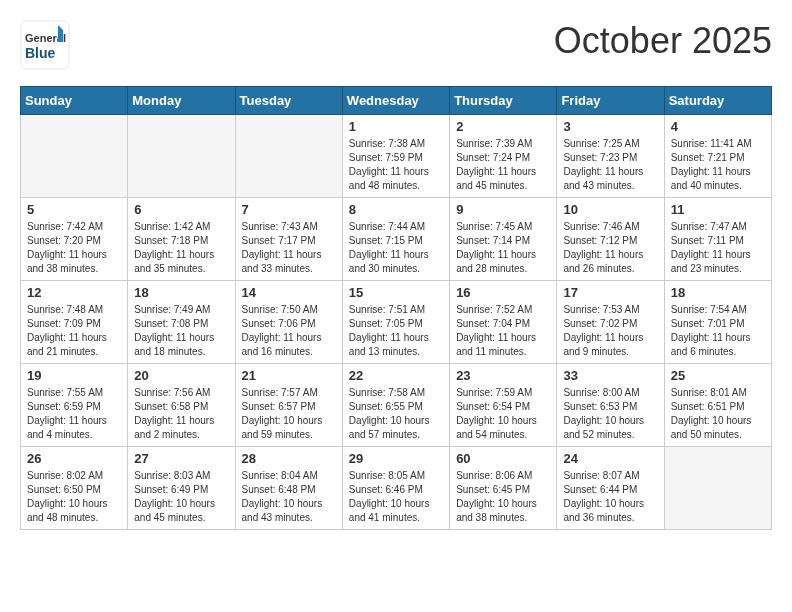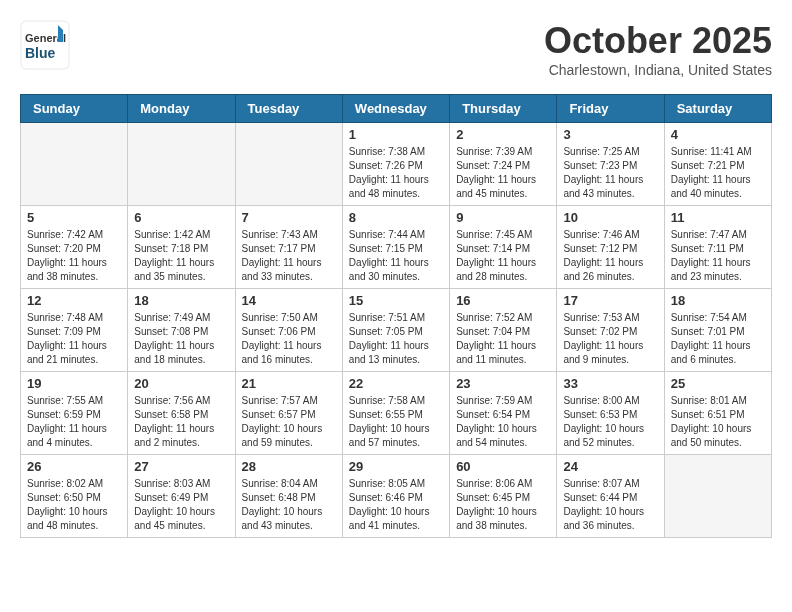--- a/index.html
+++ b/index.html
@@ -19,35 +19,35 @@
     .logo {
       display: flex;
       align-items: center;
     }
     .title-section {
       text-align: right;
     }
     .month-title {
       font-size: 36px;
       color: #333;
-      font-weight: 700;
+      font-weight: 400;
     }
     .location {
       font-size: 14px;
       color: #555;
     }
     .calendar {
       width: 100%;
       border-collapse: collapse;
       border: 1px solid #ccc;
     }
     .calendar th {
       background: #2471a3;
       color: white;
-      padding: 6px 12px;
+      padding: 6px 4px;
       font-size: 13px;
       font-weight: bold;
       text-align: left;
       border: 1px solid #1a5276;
     }
     .calendar td {
       border: 1px solid #ccc;
       vertical-align: top;
       padding: 4px 6px;
       width: 107px;
@@ -78,21 +78,20 @@
   <div class="logo">
   <svg width="50" height="50" viewBox="0 0 50 50">
     <rect x="1" y="1" width="48" height="48" rx="5" fill="white" stroke="#ccc" stroke-width="0.5"></rect>
     <text x="5" y="22" font-size="11" font-weight="bold" fill="#333" font-family="Arial">General</text>
     <text x="5" y="38" font-size="14" font-weight="bold" fill="#1a5276" font-family="Arial">Blue</text>
     <path d="M38 5 L48 15 L43 10 L43 22 L38 22 Z" fill="#2980b9"></path>
   </svg>
 </div>
   <div class="title-section">
     <div class="month-title">October 2025</div>
-    <div class="location">Charlestown, Indiana, United States</div>
   </div>
 </div>
 
 <table class="calendar">
   <thead>
     <tr>
       <th>Sunday</th>
       <th>Monday</th>
       <th>Tuesday</th>
       <th>Wednesday</th>
@@ -102,21 +101,21 @@
     </tr>
   </thead>
   <tbody id="calendar-body">
   <tr>
         <td class="empty"></td>
         <td class="empty"></td>
         <td class="empty"></td>
         <td>
           <span class="day-number">1</span>
           <div class="day-info">Sunrise: 7:38 AM
-Sunset: 7:26 PM
+Sunset: 7:59 PM
 Daylight: 11 hours
 and 48 minutes.</div>
         </td>
         <td>
           <span class="day-number">2</span>
           <div class="day-info">Sunrise: 7:39 AM
 Sunset: 7:24 PM
 Daylight: 11 hours
 and 45 minutes.</div>
         </td>

